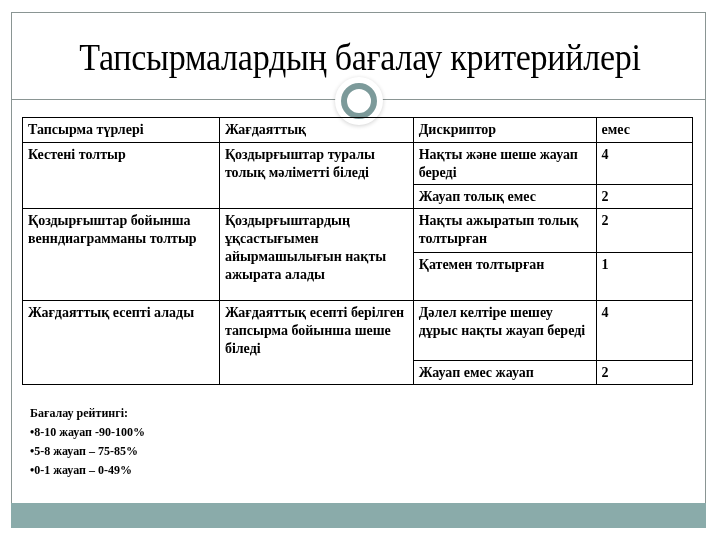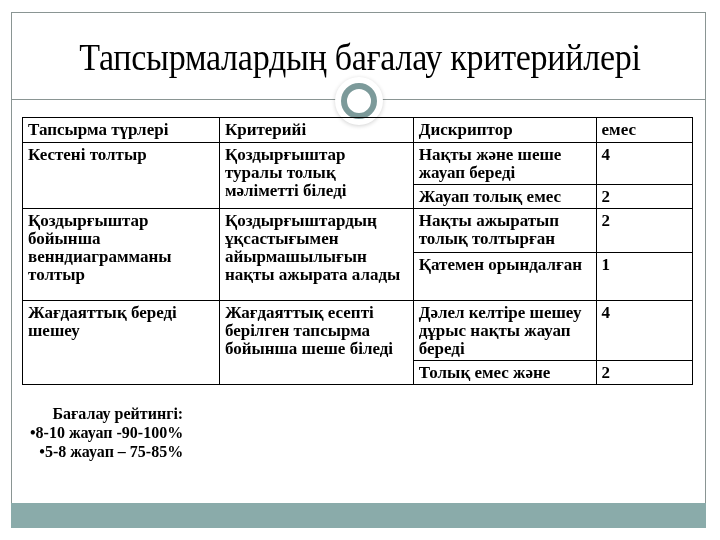--- a/index.html
+++ b/index.html
@@ -68,43 +68,42 @@
       box-sizing: border-box;
       border: 6px solid #7c9a9a;
       background: #ffffff;
     }
     table.criteria {
       position: absolute;
       left: 22px;
       top: 117px;
       width: 671px;
       border-collapse: collapse;
-      font-size: 17px;
+      font-size: 14px;
       line-height: 18px;
       table-layout: fixed;
     }
     table.criteria td {
       border: 1px solid #000;
       vertical-align: top;
       padding: 3px 6px 2px 5px;
       font-weight: bold;
       transform-origin: left top;
     }
     .col1 { width: 196px; }
     .col2 { width: 193px; }
     .col3 { width: 182px; }
     .col4 { width: 96px; }
     .rating {
       position: absolute;
       left: 30px;
       top: 404px;
-      font-size: 16px;
+      font-size: 12px;
       line-height: 19px;
       font-weight: bold;
-      text-align: right;
     }
     .rating div { white-space: nowrap; }
     .bottom-band {
       position: absolute;
       left: 11px;
       top: 503px;
       width: 695px;
       height: 25px;
       background: #8aabaa;
     }
@@ -123,21 +122,21 @@
 <table class="criteria">
   <colgroup>
     <col class="col1">
       <col class="col2">
       <col class="col3">
       <col class="col4">
   </colgroup>
   <tbody>
       <tr style="height:25px;">
     <td>Тапсырма түрлері</td>
-    <td>Критерийі</td>
+    <td>Жағдаяттық</td>
     <td>Дискриптор</td>
     <td>емес</td>
   </tr>
 
   <tr style="height:41px;">
     <td rowspan="2">Кестені толтыр</td>
     <td rowspan="2">Қоздырғыштар туралы толық мәліметті біледі</td>
     <td>Нақты және шеше жауап береді</td>
     <td>4</td>
   </tr>
@@ -146,36 +145,37 @@
     <td>2</td>
   </tr>
 
   <tr style="height:44px;">
     <td rowspan="2">Қоздырғыштар бойынша венндиаграмманы толтыр</td>
     <td rowspan="2">Қоздырғыштардың ұқсастығымен айырмашылығын нақты ажырата алады</td>
     <td>Нақты ажыратып толық толтырған</td>
     <td>2</td>
   </tr>
   <tr style="height:48px;">
-    <td>Қатемен орындалған</td>
+    <td>Қатемен толтырған</td>
     <td>1</td>
   </tr>
 
   <tr style="height:60px;">
-    <td rowspan="2">Жағдаяттық береді шешеу</td>
+    <td rowspan="2">Жағдаяттық есепті алады</td>
     <td rowspan="2">Жағдаяттық есепті берілген тапсырма бойынша шеше біледі</td>
     <td>Дәлел келтіре шешеу дұрыс нақты жауап береді</td>
     <td>4</td>
   </tr>
   <tr style="height:22px;">
-    <td>Толық емес және</td>
+    <td>Жауап емес жауап</td>
     <td>2</td>
   </tr>
 </tbody>
   </table>
 
 <div class="rating">
   <div>Бағалау рейтингі:</div>
   <div>•8-10 жауап -90-100%</div>
   <div>•5-8 жауап – 75-85%</div>
+  <div>•0-1 жауап – 0-49%</div>
 </div>
 
 <div class="bottom-band"></div>
 
 </body></html>

